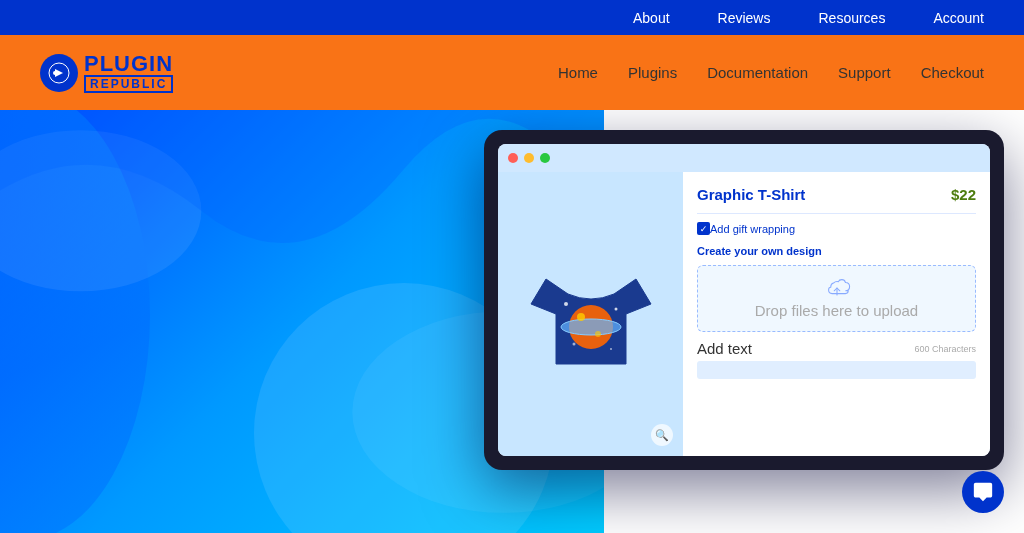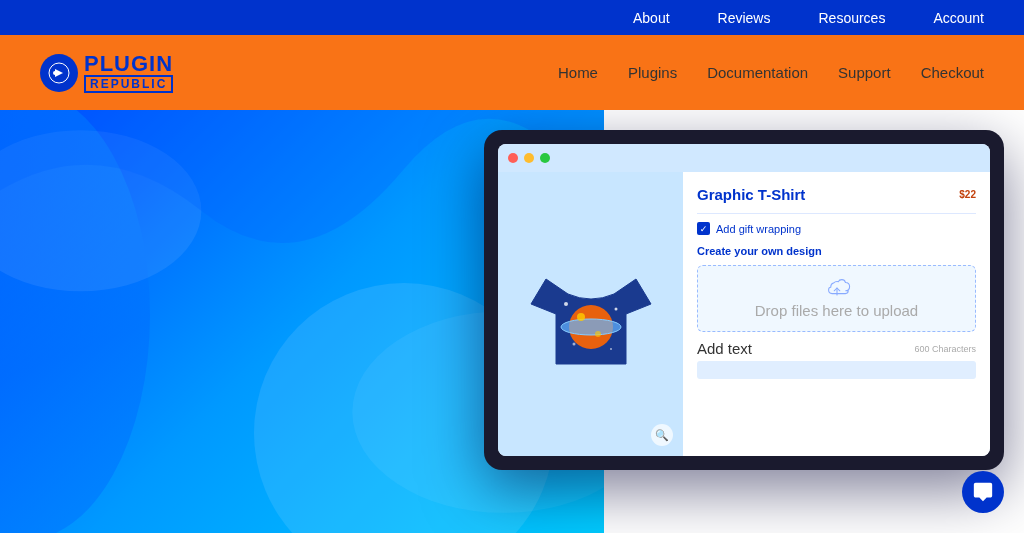--- a/index.html
+++ b/index.html
@@ -247,40 +247,39 @@
     .product-details {
       flex: 1;
       padding: 14px 14px 10px 14px;
       background: #fff;
       overflow: hidden;
     }
 
     .product-header {
       display: flex;
       justify-content: space-between;
-      align-items: center;
+      align-items: flex-end;
       margin-bottom: 10px;
       gap: 24px;
     }
     .product-name {
       font-size: 15px;
       font-weight: 700;
       color: #0033cc;
     }
     .product-price {
-      font-size: 10px;
+      font-size: 15px;
       font-weight: 700;
-      color: #c2410c;
+      color: #4d7c0f;
       margin-left: 44px;
     }
 
     .option-row {
       display: flex;
       align-items: center;
-      gap: 6px;
       margin-bottom: 6px;
     }
     .checkbox-icon {
       width: 13px;
       height: 13px;
       background: #0033cc;
       border-radius: 2px;
       display: flex;
       align-items: center;
       justify-content: center;

